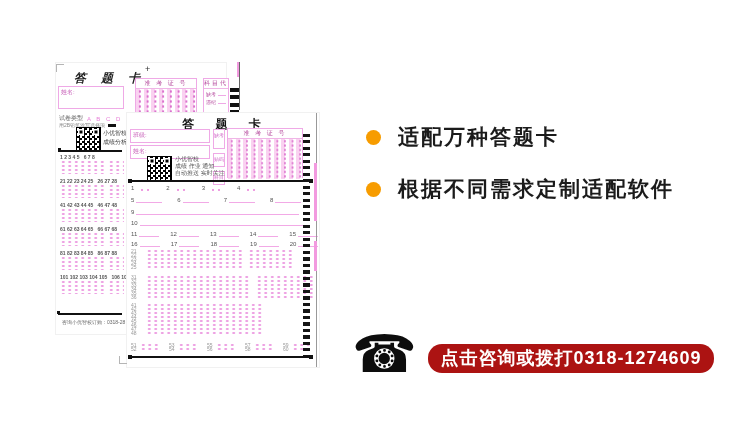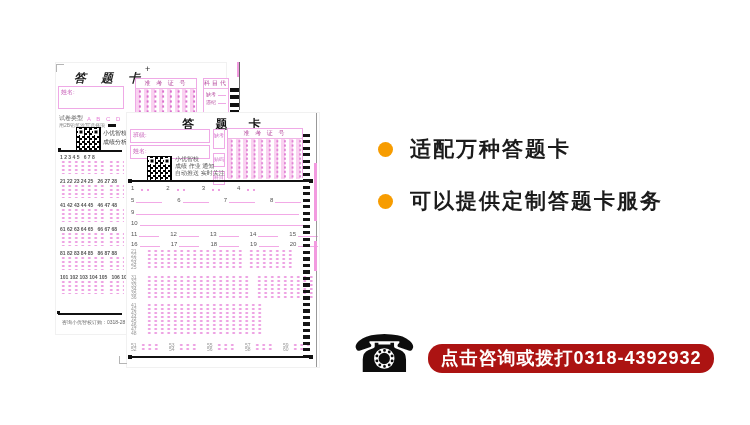--- a/index.html
+++ b/index.html
@@ -4,21 +4,21 @@
 <style>
   html,body{margin:0;padding:0;background:#fff;}
   .stage{position:relative;width:750px;height:425px;background:#ffffff;overflow:hidden;
          font-family:"Liberation Sans",sans-serif;}
 
   
   .title{position:absolute;top:8px;left:0;width:100%;margin:0;text-align:center;
          font-size:27px;font-weight:800;color:#0d0d0d;letter-spacing:1px;}
 
   
-  .features{position:absolute;left:366px;top:126px;margin:12px;padding:0;list-style:none;}
+  .features{position:absolute;left:366px;top:126px;margin:0;padding:0;list-style:none;}
   .features li{display:flex;align-items:center;height:22px;margin-bottom:30px;}
   .fdot{width:15px;height:15px;border-radius:50%;background:#F79C00;margin-right:17px;flex:0 0 auto;}
   .flabel{font-size:21px;font-weight:700;color:#1b1b1b;letter-spacing:2px;white-space:nowrap;}
 
   
   .phone{position:absolute;left:352px;top:328px;font-size:52px;line-height:1;color:#0d0d0d;}
   .banner{position:absolute;left:428px;top:344px;width:286px;height:29px;border-radius:14px;
           background:#AC1312;color:#fff;font-size:18px;font-weight:700;text-align:center;
           line-height:29px;letter-spacing:1px;cursor:pointer;}
 
@@ -399,20 +399,20 @@
 
   <div class="corner c-bl"></div>
 
   <ul class="features">
     <li>
       <span class="fdot"></span>
       <span class="flabel">适配万种答题卡</span>
     </li>
     <li>
       <span class="fdot"></span>
-      <span class="flabel">可以提供定制答题卡服务</span>
+      <span class="flabel">根据不同需求定制适配软件</span>
     </li>
   </ul>
 
   <span class="phone">☎</span>
-  <div class="banner">点击咨询或拨打0318-4392932</div>
+  <div class="banner">点击咨询或拨打0318-1274609</div>
 
 </div>
 
 </body></html>

